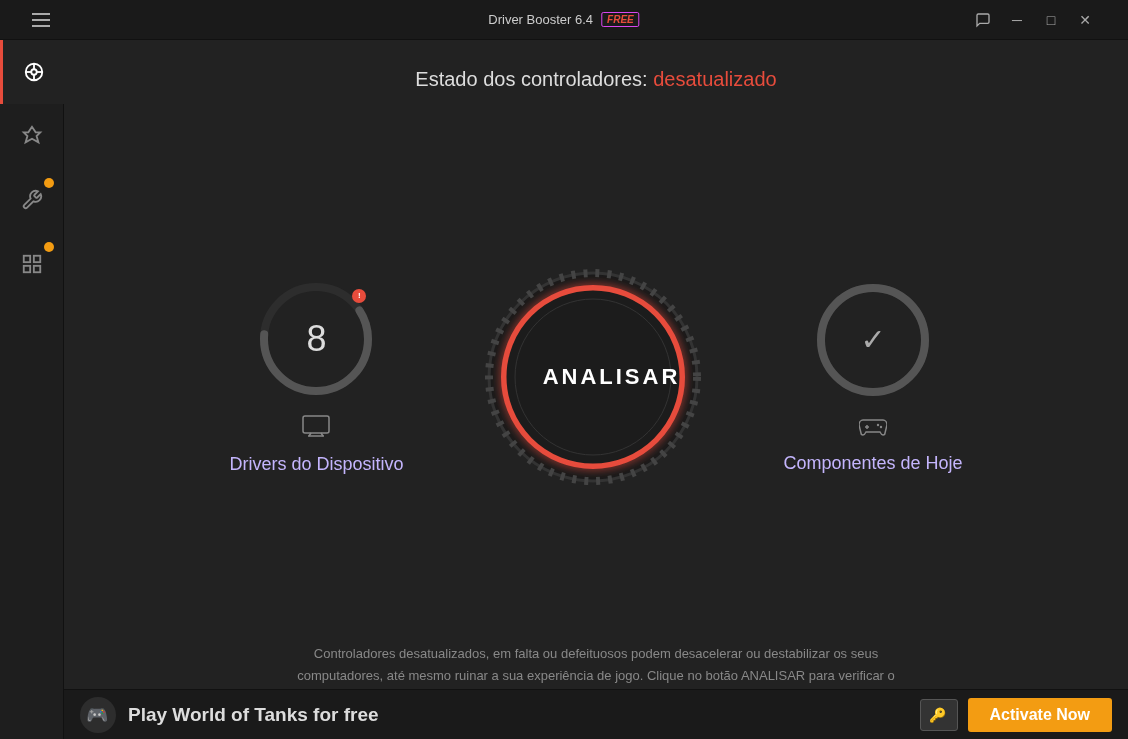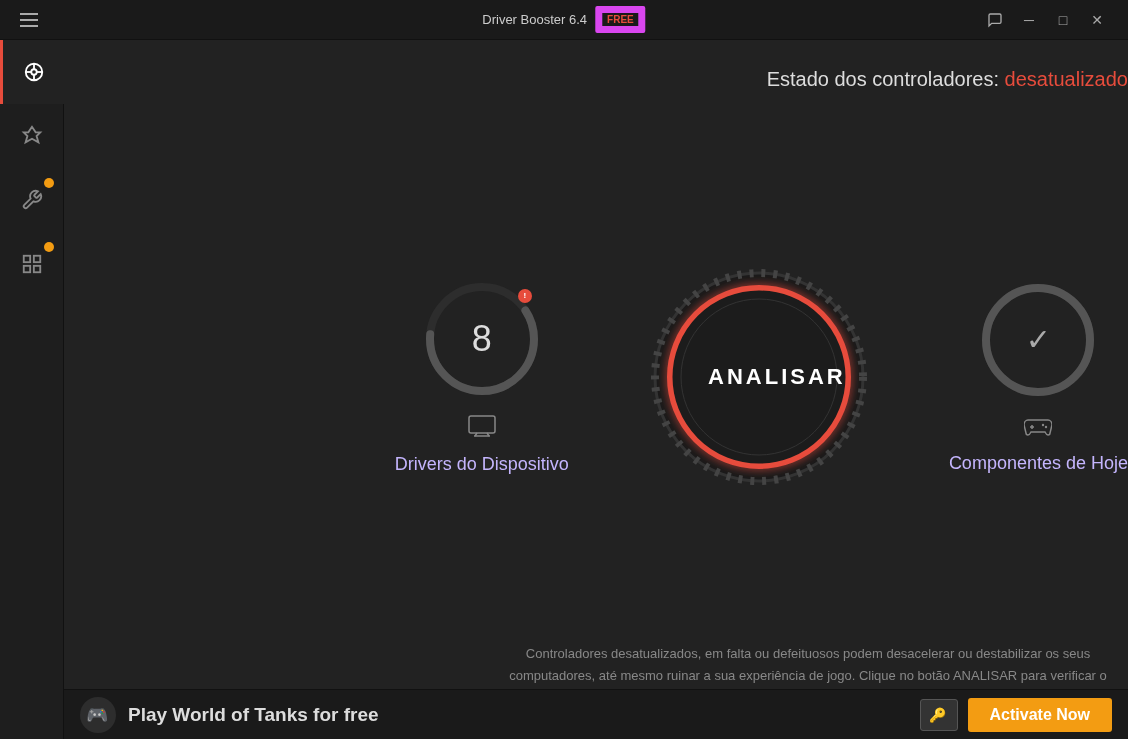--- a/index.html
+++ b/index.html
@@ -13,21 +13,21 @@
       position: relative;
     }
 
     
     .titlebar {
       display: flex;
       align-items: center;
       justify-content: space-between;
       background: #1a1a1a;
       height: 40px;
-      padding: 0 16px;
+      padding: 0 28px;
       border-bottom: 1px solid #111;
     }
     .titlebar-left {
       display: flex;
       align-items: center;
       gap: 8px;
     }
     .hamburger {
       display: flex;
       flex-direction: column;
@@ -49,26 +49,27 @@
       left: 50%;
       transform: translateX(-50%);
     }
     .app-title {
       color: #ccc;
       font-size: 13px;
       font-weight: 400;
     }
     .free-badge {
       background: transparent;
-      border: 7px solid #d946ef;
+      border: 1px solid #d946ef;
       color: #e74c3c;
       font-size: 10px;
       font-weight: 700;
       padding: 1px 5px;
       border-radius: 2px;
+      font-style: italic;
     }
     .titlebar-actions {
       display: flex;
       align-items: center;
       gap: 4px;
     }
     .titlebar-btn {
       background: none;
       border: none;
       color: #aaa;
@@ -139,21 +140,21 @@
       background: #f39c12;
       border-radius: 50%;
     }
 
     
     .content {
       flex: 1;
       background: #222;
       display: flex;
       flex-direction: column;
-      align-items: flex-end;
+      align-items: center;
       padding: 0;
       position: relative;
     }
 
     
     .status-section {
       text-align: center;
       padding: 28px 0 10px;
     }
     .status-title {

